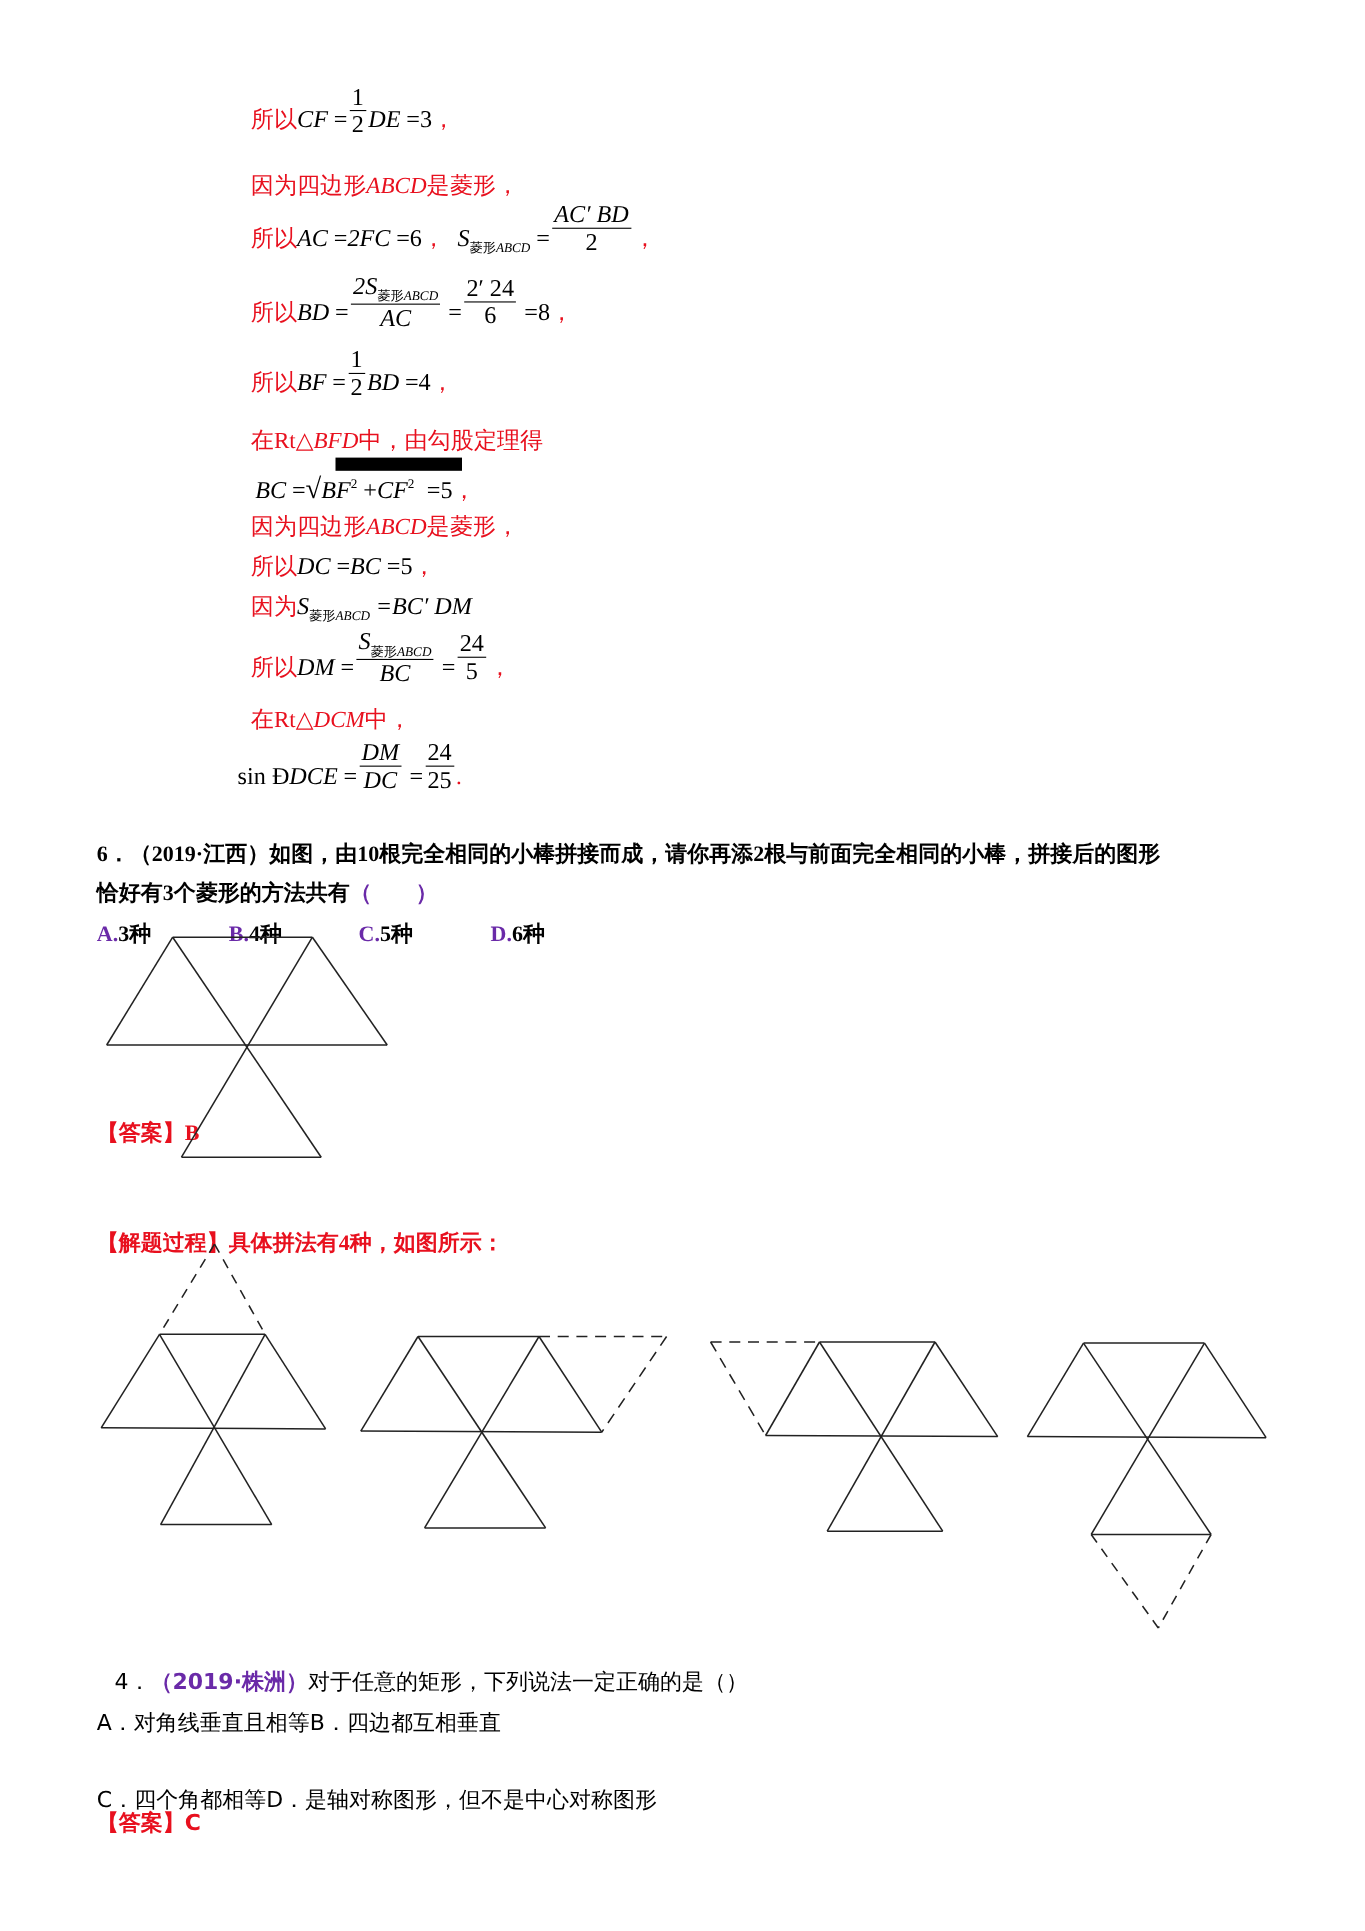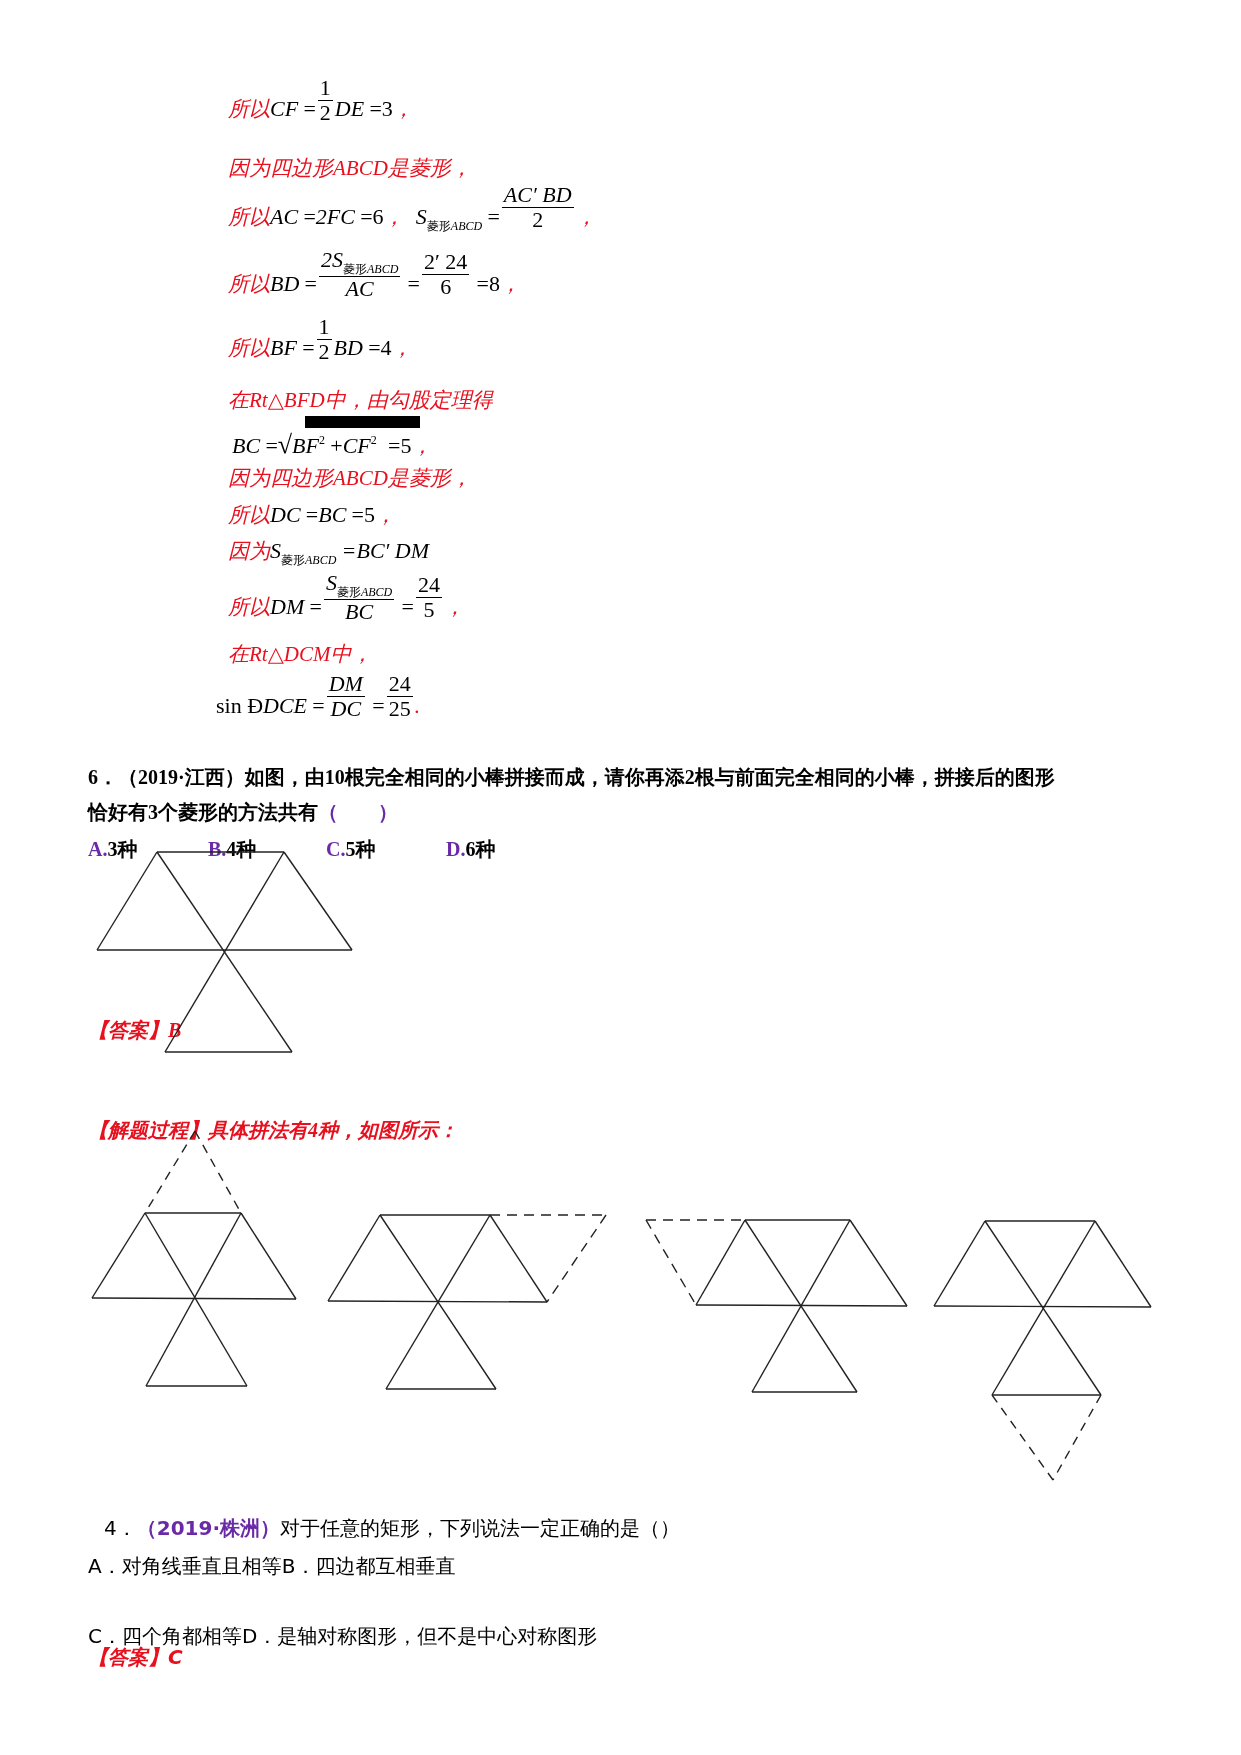--- a/index.html
+++ b/index.html
@@ -1,18 +1,18 @@
 <!DOCTYPE html>
 <html><head>
 <meta charset="utf-8">
 <style>
   html,body{margin:0;padding:0;background:#fff;}
   body{width:1241px;height:1755px;position:relative;overflow:hidden;font-family:"Liberation Serif","DejaVu Serif",serif;color:#000;}
   .line{position:absolute;white-space:nowrap;font-size:21px;line-height:1;}
-  .red{color:#e8101e;font-style:italic;}
+  .red{color:#e8101e;}
   .math{font-family:"Liberation Serif",serif;font-style:italic;color:#000;font-size:22px;}
   .num{font-style:normal;}
   .frac{display:inline-block;vertical-align:middle;text-align:center;margin:0 2px;}
   .frac .n,.frac .d{display:block;padding:0 2px;line-height:1.1;}
   .frac .n{border-bottom:1.5px solid #000;}
   .sub{font-size:12px;vertical-align:-6px;font-style:normal;}
   .sub i{font-style:italic;}
   .sup{font-size:12px;vertical-align:9px;}
   .purple{color:#6a2aa8;}
   .q{font-size:20px;font-weight:bold;margin-top:19px;}
@@ -48,21 +48,21 @@
   <span class="math num">=</span><span class="math num">8</span><span class="red">，</span>
 </div>
 
 <div class="line" style="left:228px;top:335px;">
   <span class="red">所以</span><span class="math">BF</span>
   <span class="math num">=</span><span class="frac math num" style="margin-top:-20px"><span class="n">1</span><span class="d">2</span></span><span class="math">BD</span>
   <span class="math num">=</span><span class="math num">4</span><span class="red">，</span>
 </div>
 
 <div class="line" style="left:228px;top:390px;">
-  <span class="red">在Rt△</span><span class="red" style="">BFD</span><span class="red">中，由勾股定理得</span>
+  <span class="red">在Rt△</span><span class="red" style="font-style:italic">BFD</span><span class="red">中，由勾股定理得</span>
 </div>
 
 <div class="line" style="left:232px;top:432px;">
   <span class="math">BC</span>
   <span class="math num">=</span><span class="math num" style="font-weight:bold;font-size:26px;">√</span><span class="math">BF</span><span class="sup num">2</span>
   <span class="math num">+</span><span class="math">CF</span><span class="sup num">2</span>
   <span class="math num" style="margin-left:6px">=5</span><span class="red">，</span>
 </div>
 <div class="sqrtbar" style="left:305px;top:416px;width:115px;"></div>
 

